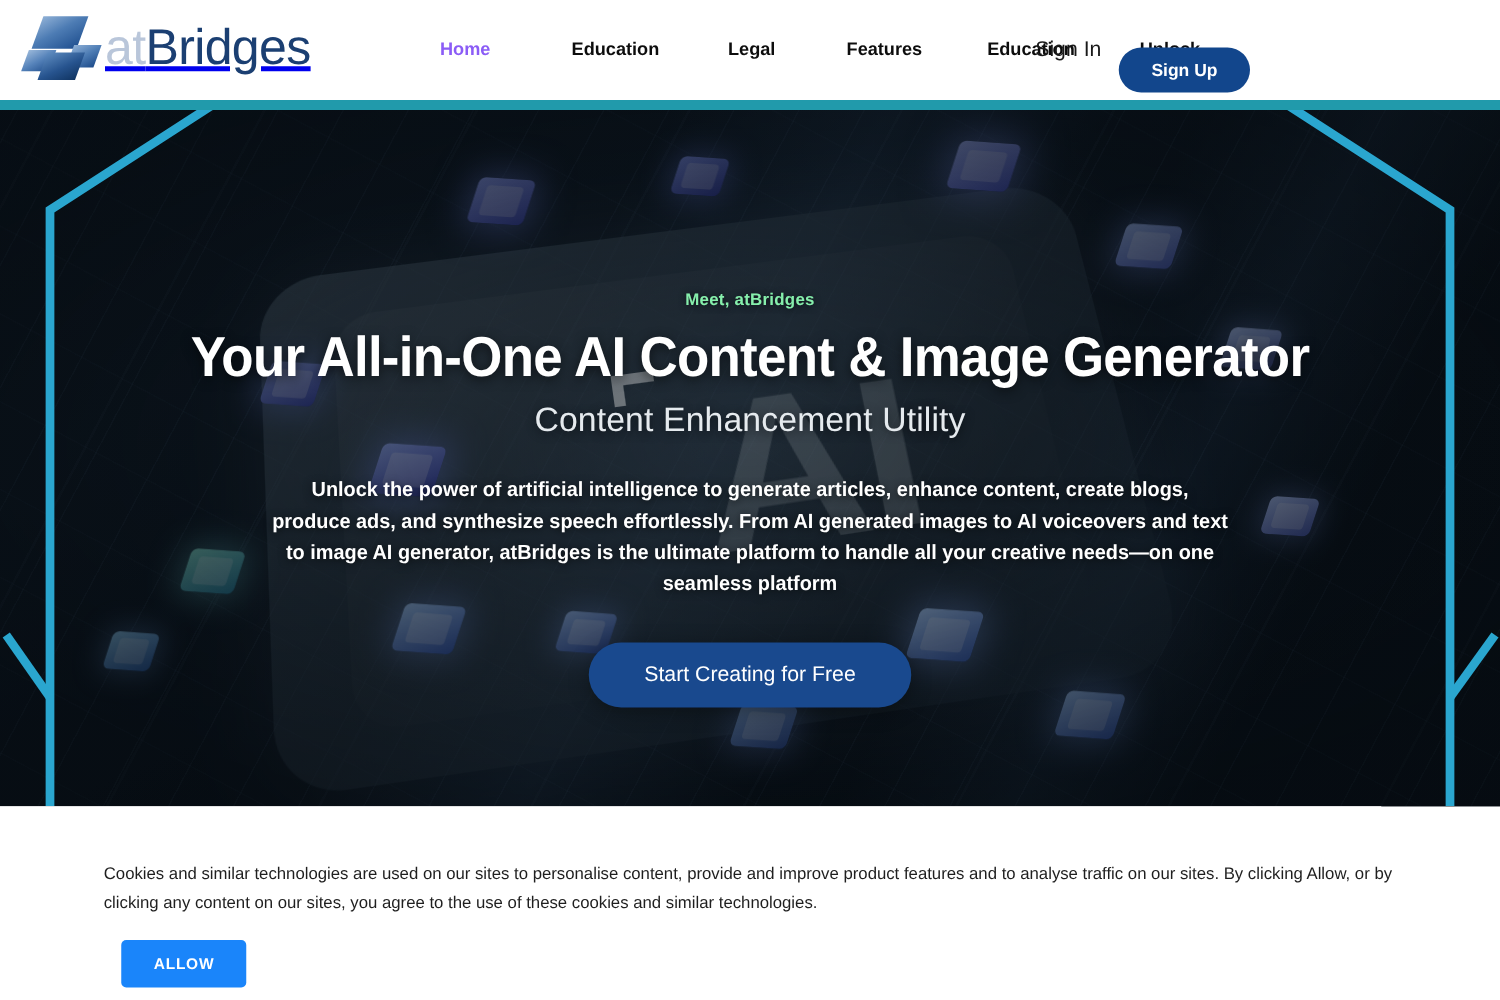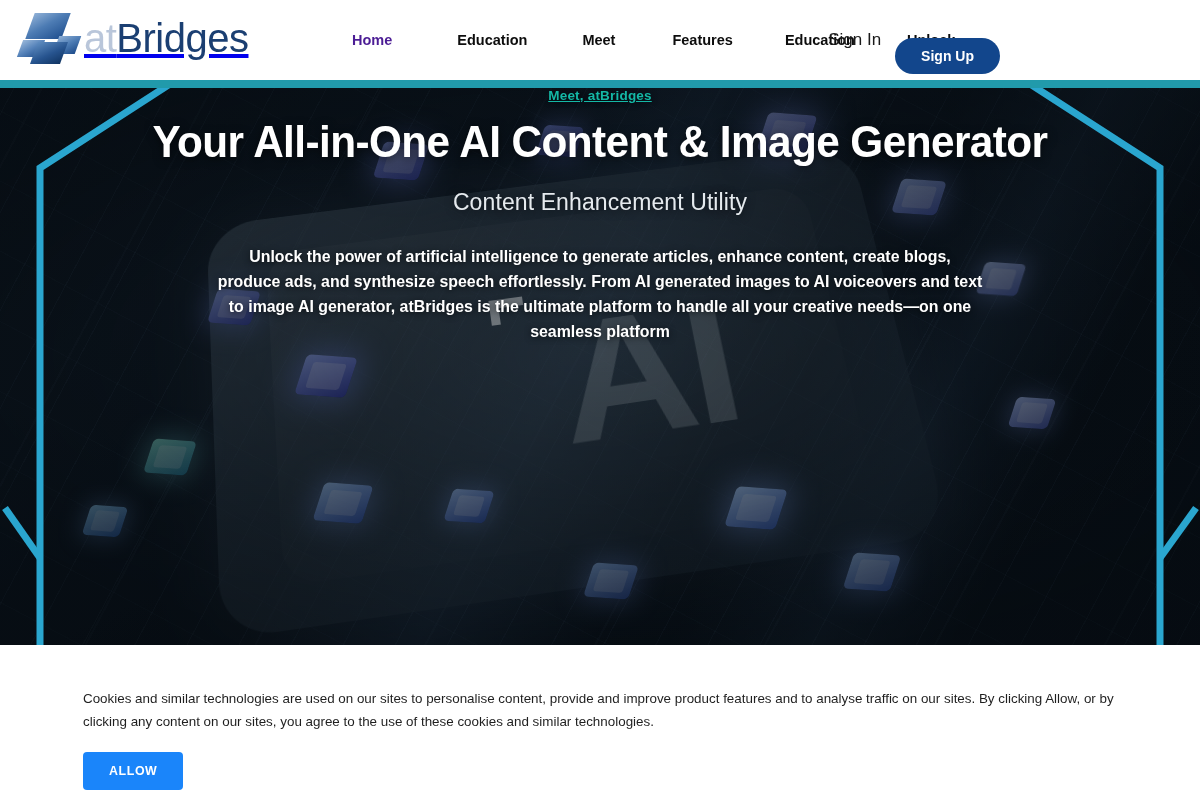--- a/index.html
+++ b/index.html
@@ -34,21 +34,21 @@
   .logo-text { font-size:40px; letter-spacing:-0.5px; line-height:1; white-space:nowrap; }
   .logo-at { color:#b9c6da; }
   .logo-bridges { color:#1b3f72; }
 
   .nav { position:absolute; left:352px; top:0; height:80px;
          display:flex; align-items:center; gap:0; }
   .nav a {
     font-size:14.5px; font-weight:bold; color:#0d0d0d;
     text-decoration:none; white-space:nowrap; padding:6px 0;
   }
-  .nav a.active { color:#4c1d95; }
+  .nav a.active { color:#8b5cf6; }
   .nav-sp1 { width:65px; } .nav-sp2 { width:55px; }
   .nav-sp3 { width:57px; } .nav-sp4 { width:52px; }
   .nav-sp5 { width:52px; }
 
   .auth { position:absolute; right:16px; top:0; height:80px;
           display:flex; align-items:center; gap:14px; }
   .signin { font-size:17px; color:#1a1a1a; text-decoration:none; white-space:nowrap; }
   .signup {
     background:#12468c; color:#ffffff; font-size:14px; font-weight:bold;
     border:none; border-radius:22px; padding:10px 26px; cursor:pointer;
@@ -112,31 +112,31 @@
 
   .hero-fade { position:absolute; inset:0;
     background:radial-gradient(ellipse 62% 58% at 50% 48%, rgba(4,9,14,.42) 0%, rgba(4,9,14,.68) 100%); }
 
   
   .frame { position:absolute; inset:0; pointer-events:none; z-index:12; }
 
   .hero-content { position:absolute; inset:0; z-index:20;
     display:flex; flex-direction:column; align-items:center; }
   .eyebrow {
-    font-size:13.5px; font-weight:bold; color:#14b8a6;
-    letter-spacing:.2px; text-shadow:0 1px 6px rgba(0,0,0,.65);text-decoration:underline;
+    margin-top:144px; font-size:13.5px; font-weight:bold; color:#86efac;
+    letter-spacing:.2px; text-shadow:0 1px 6px rgba(0,0,0,.65);
   }
   .headline {
     margin-top:16px; font-size:45px; font-weight:bold; color:#ffffff;
     letter-spacing:-.6px; line-height:1.04; white-space:nowrap;
     transform:scaleX(.94); transform-origin:center;
     text-shadow:0 2px 10px rgba(0,0,0,.6);
   }
   .subhead {
-    margin-top:23px; font-size:23px; font-weight:normal; color:#e5eaee;
+    margin-top:11px; font-size:27px; font-weight:normal; color:#e5eaee;
     letter-spacing:.1px; text-shadow:0 1px 8px rgba(0,0,0,.6);
   }
   .blurb {
     margin-top:28px; width:790px; text-align:center;
     font-size:16.4px; font-weight:bold; color:#ffffff; line-height:1.52;
     transform:scaleX(.97); transform-origin:center;
     text-shadow:0 1px 7px rgba(0,0,0,.72);
   }
   .cta {
     margin-top:34px; background:#19498e; color:#ffffff;
@@ -147,21 +147,21 @@
   }
 
   
   .cookie { position:absolute; top:645px; left:0; width:1105px; height:155px;
             background:#ffffff; z-index:50; }
   .cookie-text {
     position:absolute; left:83px; top:42px; width:1048px;
     font-size:13.4px; color:#1f1f1f; line-height:1.72;
   }
   .allow {
-    position:absolute; left:83px; top:107px;
+    position:absolute; left:97px; top:107px;
     background:#1a85fa; color:#ffffff; font-size:12.4px; font-weight:bold;
     letter-spacing:.6px; border:none; border-radius:4px;
     padding:12px 26px; cursor:pointer;
     font-family:"Liberation Sans", sans-serif;
   }
 </style>
 </head>
 <body>
 
 <div class="page">
@@ -176,21 +176,21 @@
           <i class="p4"></i>
       </span>
       <span class="logo-text"><span class="logo-at">at</span><span class="logo-bridges">Bridges</span></span>
     </a>
 
     <nav class="nav">
       <a class="active" href="#">Home</a>
       <span class="nav-sp1"></span>
       <a href="#">Education</a>
       <span class="nav-sp2"></span>
-      <a href="#">Meet</a>
+      <a href="#">Legal</a>
       <span class="nav-sp3"></span>
       <a href="#">Features</a>
       <span class="nav-sp4"></span>
       <a href="#">Education</a>
       <span class="nav-sp5"></span>
       <a href="#">Unlock</a>
     </nav>
 
     <div class="auth">
       <a class="signin" href="#">Sign In</a>
@@ -235,20 +235,21 @@
         <path d="M 1030 -4 L 1160 80 L 1160 557"></path>
         <path d="M 1160 470 L 1196 420"></path>
       </g>
     </svg>
 
     <div class="hero-content">
       <div class="eyebrow">Meet, atBridges</div>
       <h1 class="headline">Your All-in-One AI Content &amp; Image Generator</h1>
       <div class="subhead">Content Enhancement Utility</div>
       <p class="blurb">Unlock the power of artificial intelligence to generate articles, enhance content, create blogs, produce ads, and synthesize speech effortlessly. From AI generated images to AI voiceovers and text to image AI generator, atBridges is the ultimate platform to handle all your creative needs—on one seamless platform</p>
+      <button class="cta">Start Creating for Free</button>
     </div>
   </section>
 
   <div class="cookie">
     <p class="cookie-text">Cookies and similar technologies are used on our sites to personalise content, provide and improve product features and to analyse traffic on our sites. By clicking Allow, or by clicking any content on our sites, you agree to the use of these cookies and similar technologies.</p>
     <button class="allow">ALLOW</button>
   </div>
 
 </div>
 

